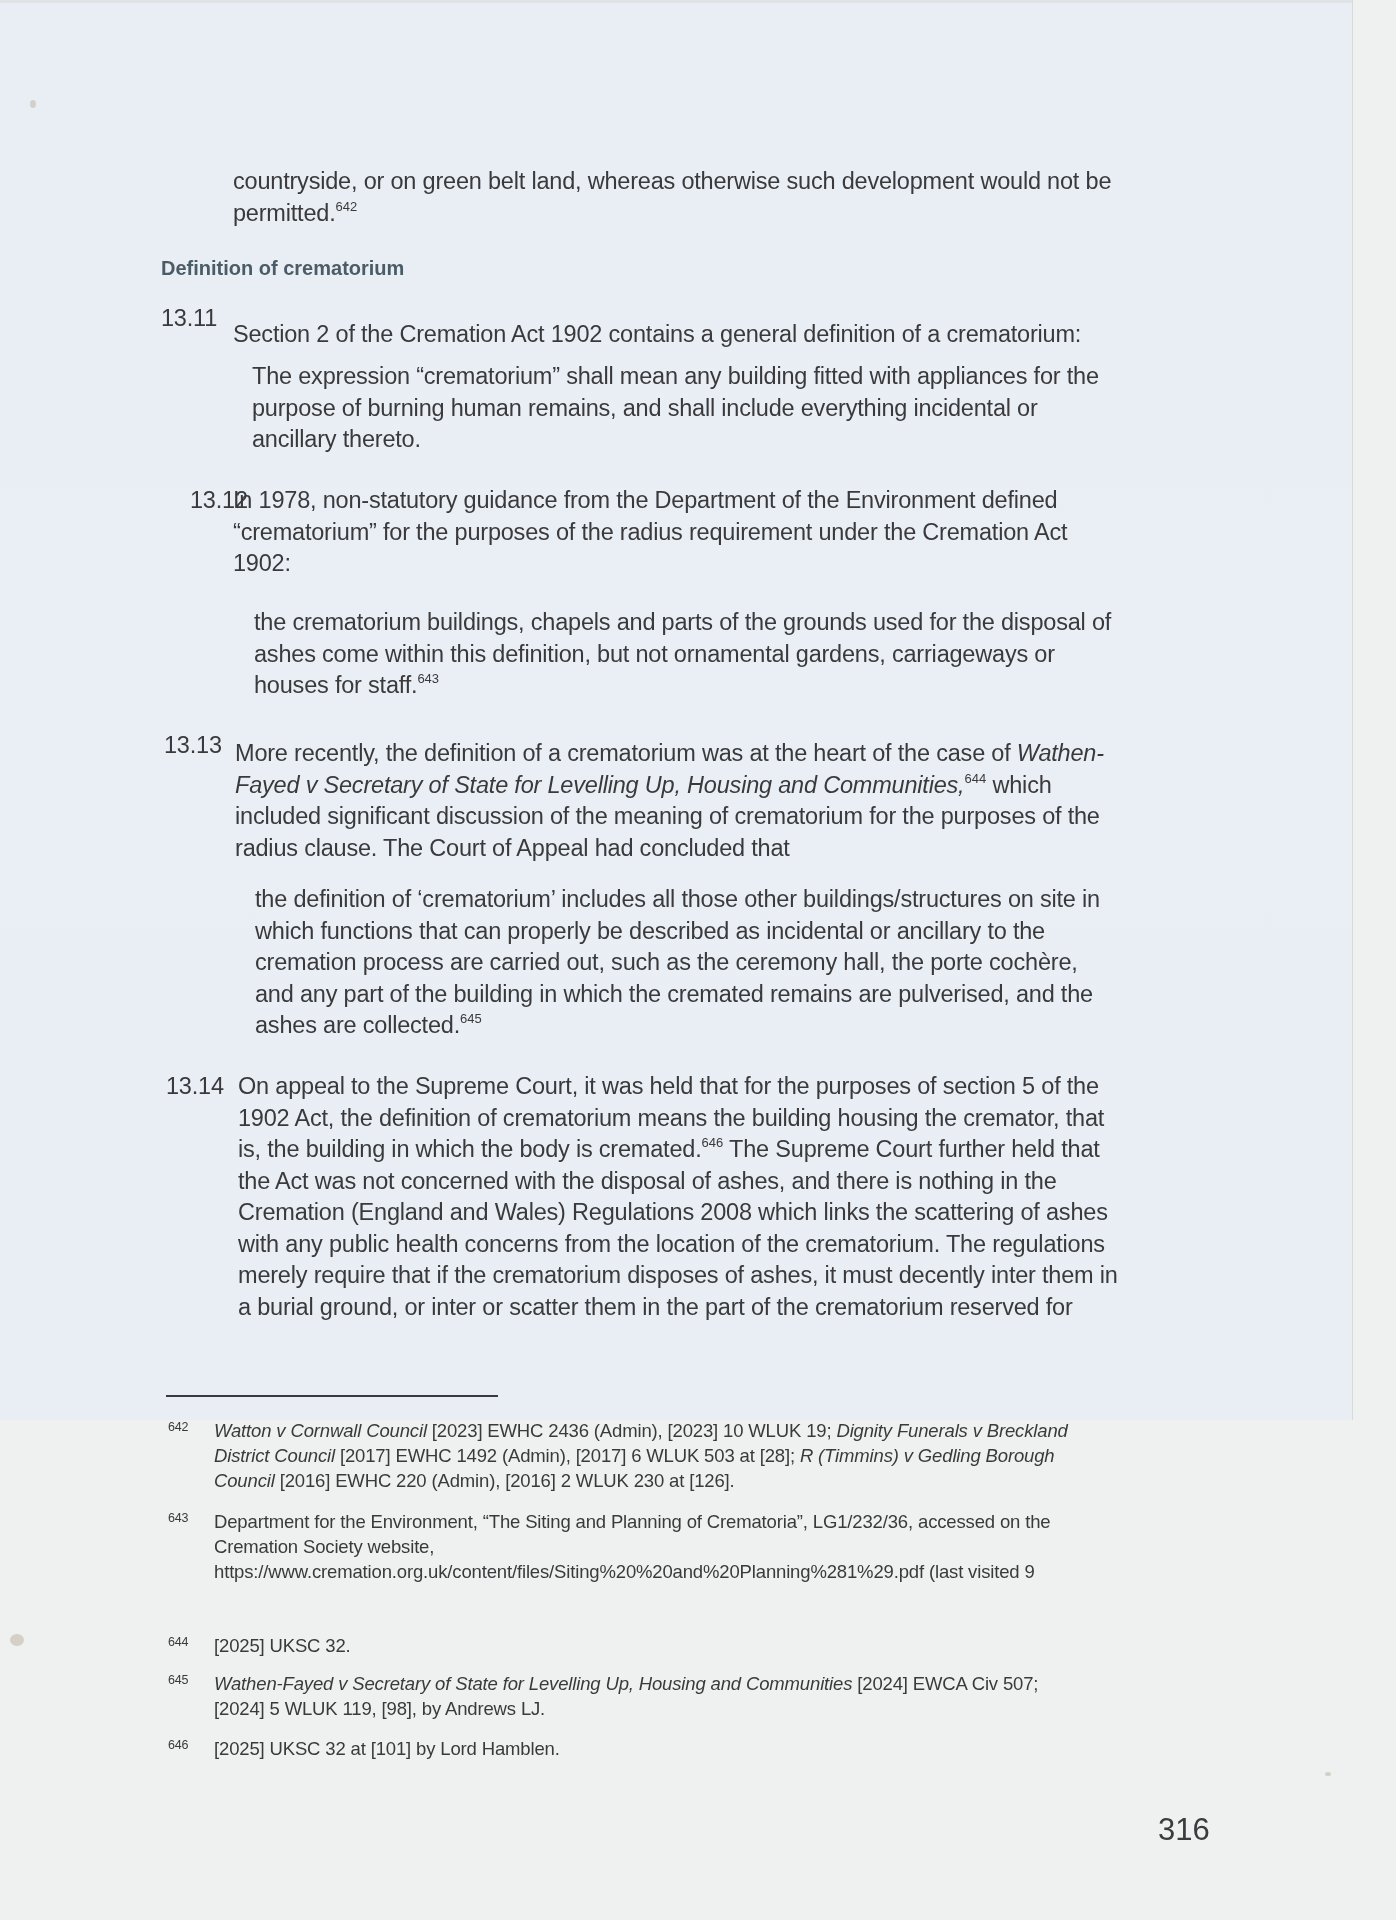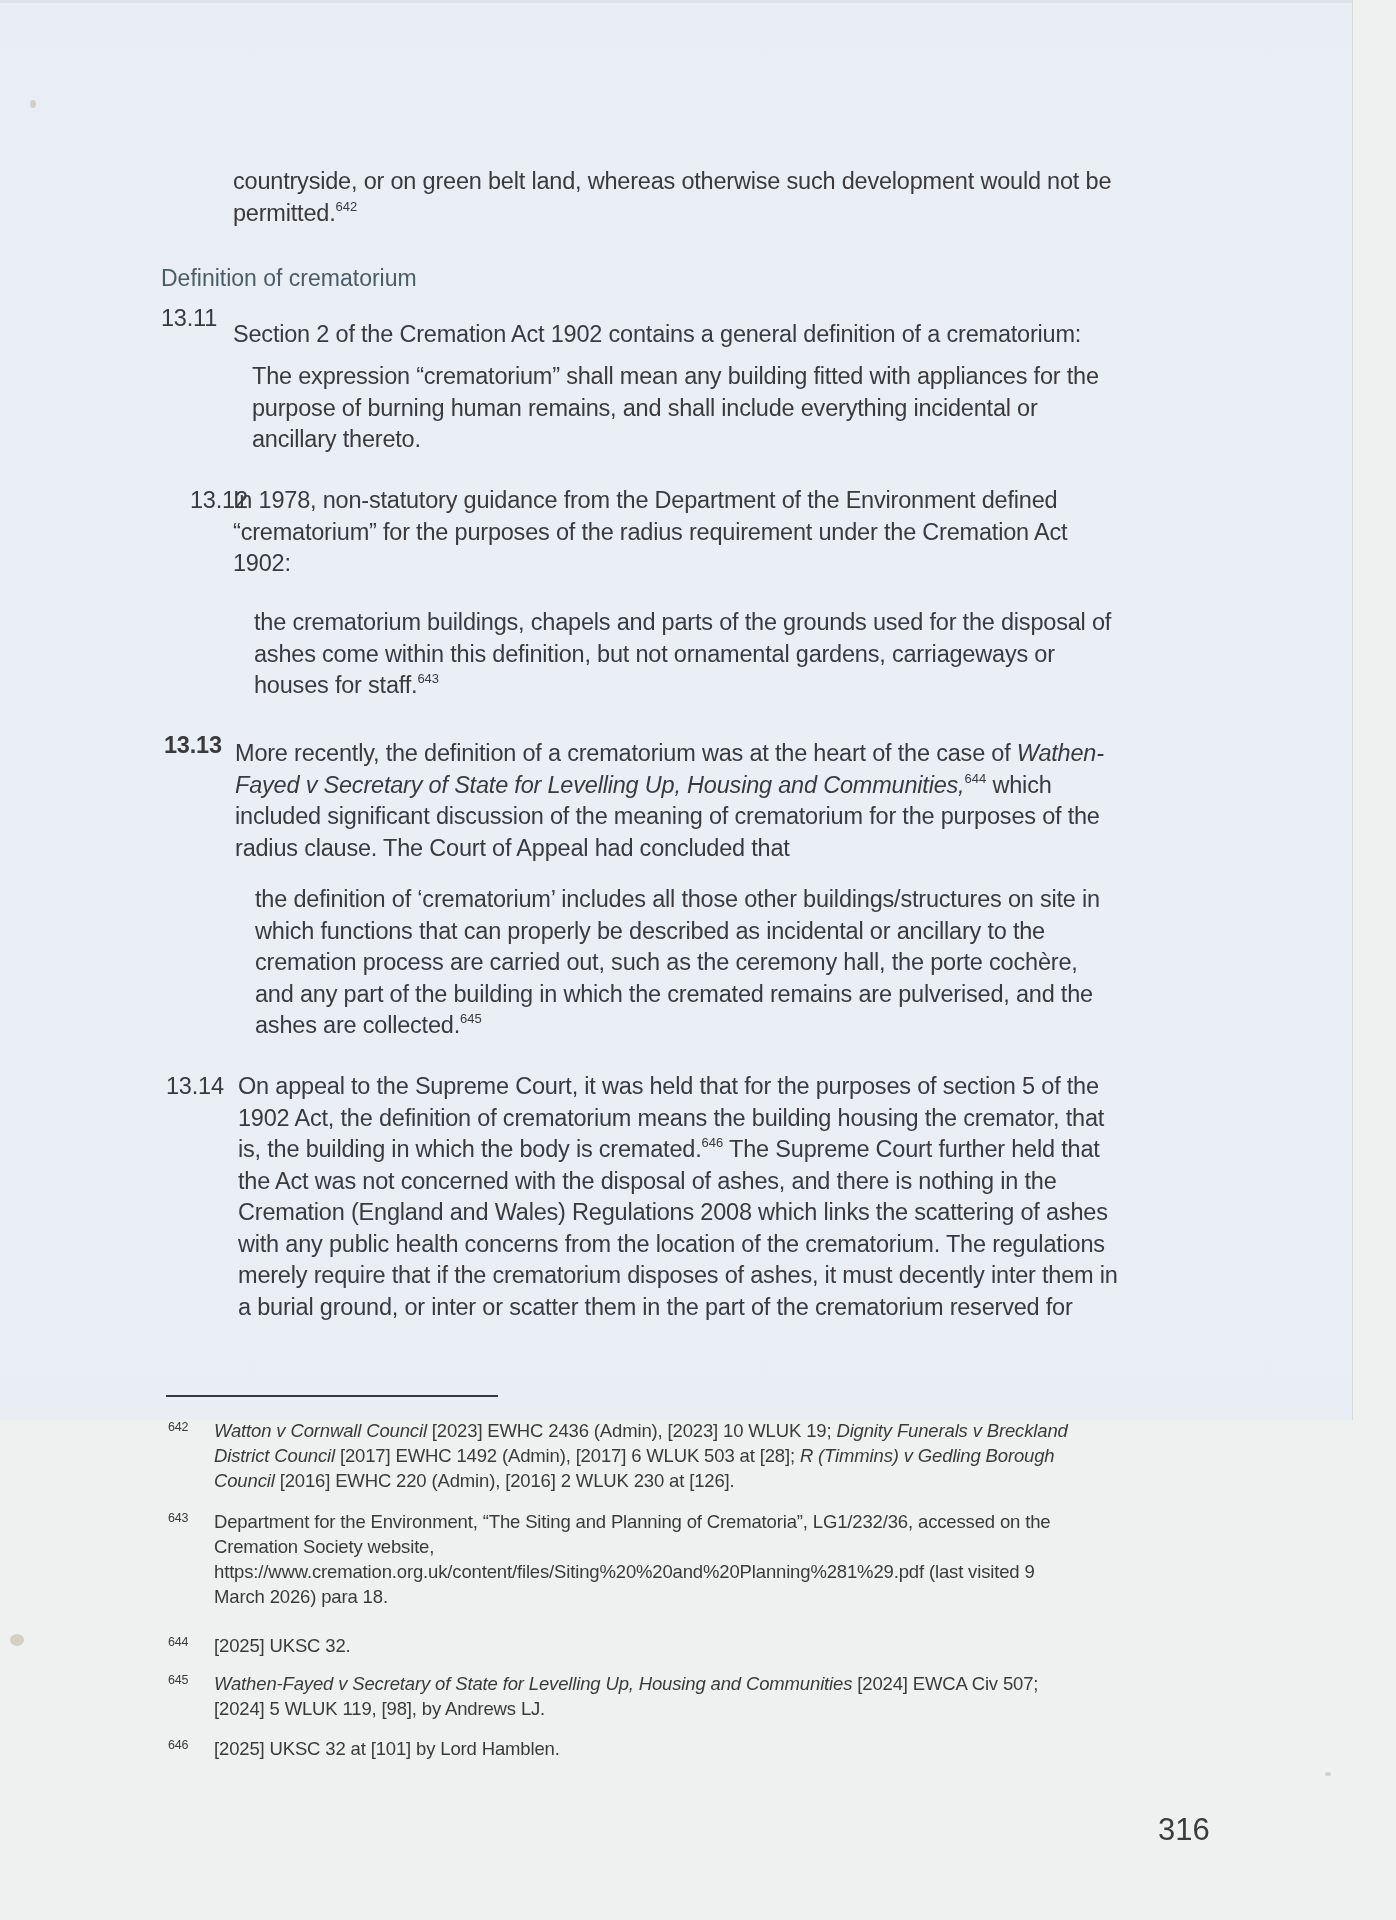--- a/index.html
+++ b/index.html
@@ -50,24 +50,25 @@
       position: absolute;
       white-space: nowrap;
     }
     .line {
       display: block;
       white-space: nowrap;
     }
     .heading {
       position: absolute;
       left: 161px;
-      top: 265px;
-      font-size: 23px;
+      top: 257px;
+      font-size: 20px;
       color: #4c5c66;
       white-space: nowrap;
+      font-weight: bold;
     }
     .para-num {
       position: absolute;
       white-space: nowrap;
     }
     sup {
       font-size: 13px;
       line-height: 0;
       vertical-align: 0.75em;
       letter-spacing: 0;
@@ -154,21 +155,21 @@
 
   <div class="block" style="top:607px;">
     <div class="para-text" style="left:254px;top:0;">
       <span class="line">the crematorium buildings, chapels and parts of the grounds used for the disposal of</span>
       <span class="line">ashes come within this definition, but not ornamental gardens, carriageways or</span>
       <span class="line"><span>houses for staff.</span><sup>643</sup></span>
     </div>
   </div>
 
   <div class="block" style="top:730px;">
-    <span class="para-num" style="left:164px;font-weight:bold;">13.13</span>
+    <span class="para-num" style="left:164px;">13.13</span>
     <div class="para-text" style="left:235px;top:8px;">
       <span class="line"><span>More recently, the definition of a crematorium was at the heart of the case of </span><i>Wathen-</i></span>
       <span class="line"><i>Fayed v Secretary of State for Levelling Up, Housing and Communities,</i><sup>644</sup><span> which</span></span>
       <span class="line">included significant discussion of the meaning of crematorium for the purposes of the</span>
       <span class="line">radius clause. The Court of Appeal had concluded that</span>
     </div>
   </div>
 
   <div class="block" style="top:884px;">
     <div class="para-text" style="left:255px;top:0;">
@@ -204,21 +205,20 @@
       <span class="line"><i>Council</i><span> [2016] EWHC 220 (Admin), [2016] 2 WLUK 230 at [126].</span></span>
     </div>
   </div>
 
   <div class="fn" style="top:1509px;">
     <span class="fn-num">643</span>
     <div class="fn-text">
       <span class="line">Department for the Environment, “The Siting and Planning of Crematoria”, LG1/232/36, accessed on the</span>
       <span class="line">Cremation Society website,</span>
       <span class="line">https://www.cremation.org.uk/content/files/Siting%20%20and%20Planning%281%29.pdf (last visited 9</span>
-      <span class="line">March 2026) para 18.</span>
     </div>
   </div>
 
   <div class="fn" style="top:1633px;">
     <span class="fn-num">644</span>
     <div class="fn-text">
       <span class="line">[2025] UKSC 32.</span>
     </div>
   </div>
 

